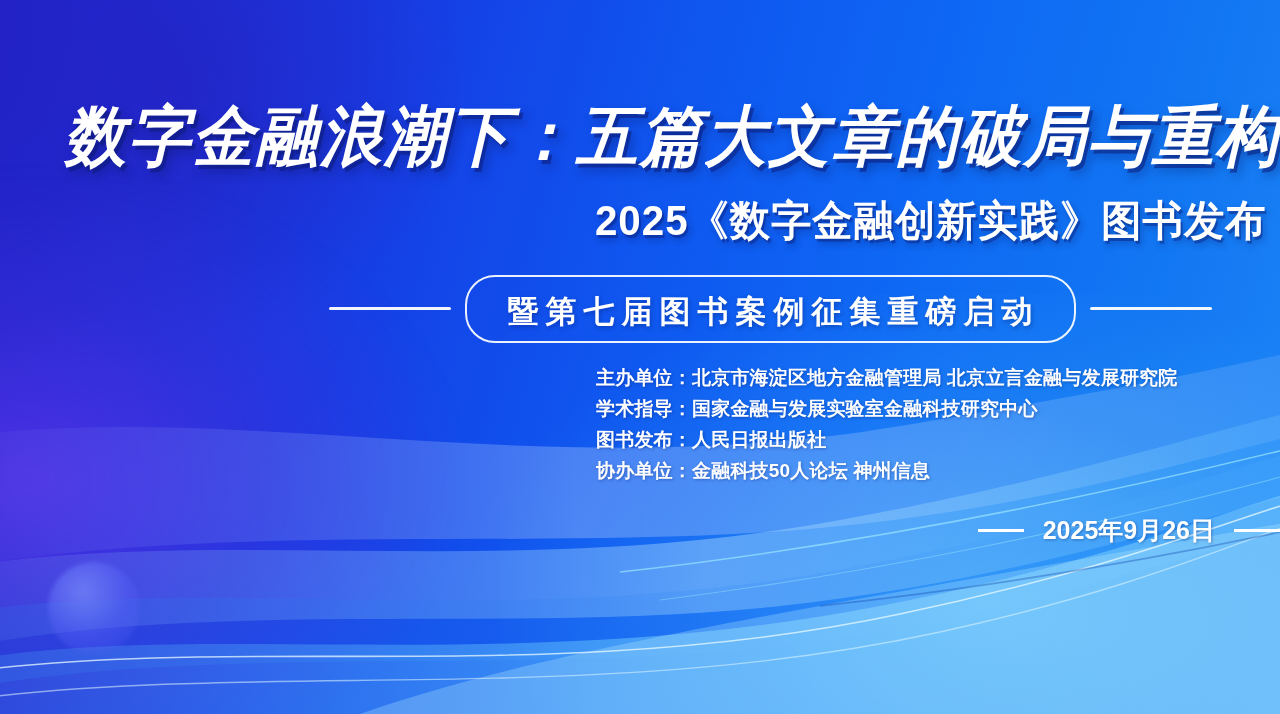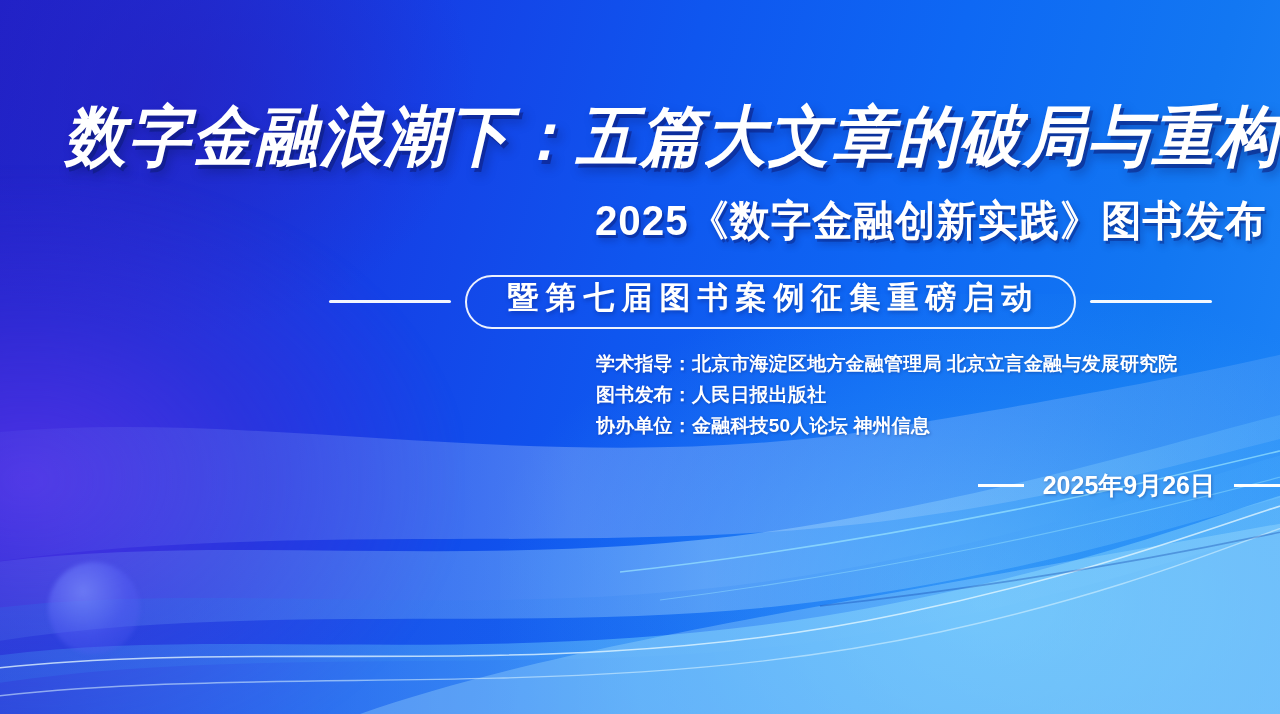--- a/index.html
+++ b/index.html
@@ -109,21 +109,21 @@
     height: 3px;
     width: 122px;
     background: #ffffff;
     border-radius: 2px;
     opacity: 0.95;
     flex: none;
   }
   .pill {
     border: 2px solid rgba(255,255,255,0.92);
     border-radius: 30px;
-    padding: 2px 34px 9px 34px;
+    padding: 16px 34px 9px 34px;
     font-size: 31px;
     font-weight: bold;
     color: #ffffff;
     letter-spacing: 7px;
     white-space: nowrap;
     text-indent: 7px;
     line-height: 1.25;
     text-shadow: 1px 2px 4px rgba(8,20,90,0.35);
   }
 
@@ -228,21 +228,22 @@
 
     <div class="sub-title">2025《数字金融创新实践》图书发布</div>
 
     <div class="pill-row">
       <span class="rule"></span>
       <span class="pill">暨第七届图书案例征集重磅启动</span>
       <span class="rule"></span>
     </div>
 
     <div class="org-block">
-      <div class="org-line">学术指导：北京市海淀区地方金融管理局  北京立言金融与发展研究院</div>
+      <div class="org-line">主办单位：北京市海淀区地方金融管理局  北京立言金融与发展研究院</div>
+      <div class="org-line">学术指导：国家金融与发展实验室金融科技研究中心</div>
       <div class="org-line">图书发布：人民日报出版社</div>
       <div class="org-line">协办单位：金融科技50人论坛  神州信息</div>
     </div>
 
     <div class="date-row">
       <span class="date-rule"></span>
       <span class="date-text">2025年9月26日</span>
       <span class="date-rule"></span>
     </div>
 

